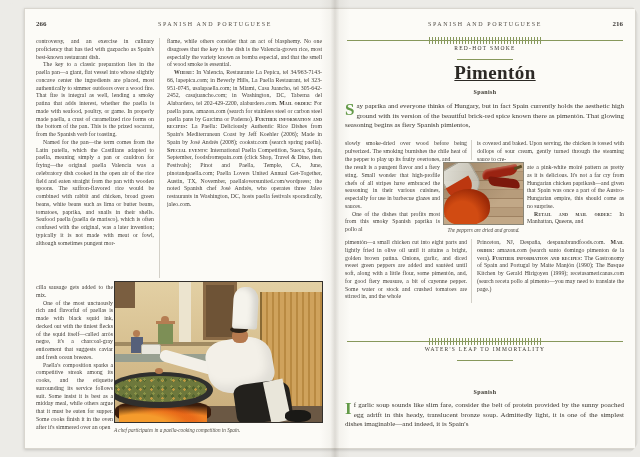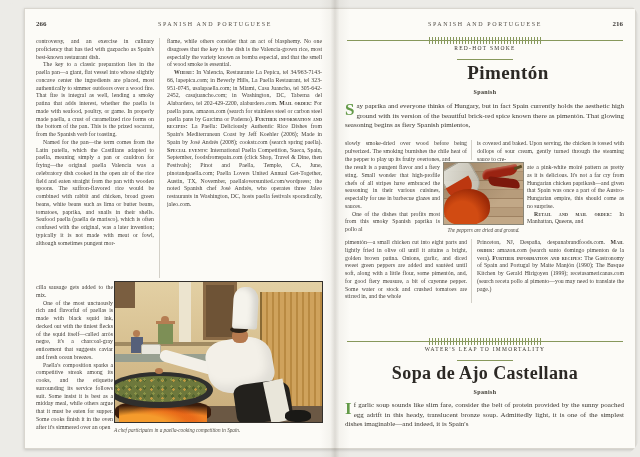--- a/index.html
+++ b/index.html
@@ -176,21 +176,21 @@
   </div>
   <div class="caption" style="left:114px; top:427px; width:209px;">A chef participates in a paella-cooking competition in Spain.</div>
 
   <div class="runhead" style="left:390px; top:21px; width:190px;">SPANISH AND PORTUGUESE</div>
   <div class="folio" style="left:585px; top:20px; width:38px; text-align:right;">216</div>
 
   <div class="divider-line" style="left:347px; top:40px; width:276px;"></div>
   <div class="divider-ticks" style="left:429px; top:37px; width:112px;"></div>
   <div class="kicker" style="left:385px; top:45px; width:200px;">RED-HOT SMOKE</div>
   <div class="kicker-rule" style="left:457px; top:59px;"></div>
-  <div class="title" id="title1" style="left:408px; top:62px; width:200px;">Pimentón</div>
+  <div class="title" id="title1" style="left:395px; top:62px; width:200px;text-decoration:underline;">Pimentón</div>
   <div class="subtitle" style="left:385px; top:89px; width:200px;">Spanish</div>
 
   <div class="intro" style="left:345px; top:102px; width:279px; height:34px;">
     <span class="dropcap">S</span><span>ay paprika and everyone thinks of Hungary, but in fact Spain currently holds the aesthetic high ground with its version of the beautiful brick-red spice known there as pimentón. That glowing seasoning begins as fiery Spanish pimientos,</span>
   </div>
 
   <div class="colrule" style="left:471px; top:140px; height:20px;"></div>
   <div class="colrule" style="left:471px; top:239px; height:64px;"></div>
 
   <div class="txt" style="left:345px; top:140px; width:122px; height:23px;">
@@ -233,18 +233,17 @@
       <span>amazon.com (search santo domingo pimenton de la vera).</span>
       <span class="lbl">Further information and recipes:</span>
       <span>The Gastronomy of Spain and Portugal by Maite Manjón (1990); The Basque Kitchen by Gerald Hirigoyen (1999); recetasamericanas.com (search receta pollo al pimento—you may need to translate the page.)</span>
     </p>
   </div>
 
   <div class="divider-line" style="left:347px; top:341px; width:276px;"></div>
   <div class="divider-ticks" style="left:429px; top:338px; width:112px;"></div>
   <div class="kicker" style="left:385px; top:346px; width:200px;">WATER'S LEAP TO IMMORTALITY</div>
   <div class="kicker-rule" style="left:457px; top:360px;"></div>
-  <div class="title" id="title2" style="left:365px; top:363px; width:240px;">Sopa de Ajo Castellana</div>
   <div class="subtitle" style="left:385px; top:389px; width:200px;">Spanish</div>
   <div class="intro" style="left:345px; top:401px; width:279px; height:38px;">
     <span class="dropcap">I</span><span>f garlic soup sounds like slim fare, consider the belt of protein provided by the sunny poached egg adrift in this heady, translucent bronze soup. Admittedly light, it is one of the simplest dishes imaginable—and indeed, it is Spain's</span>
   </div>
 </div>
 
 </body></html>

